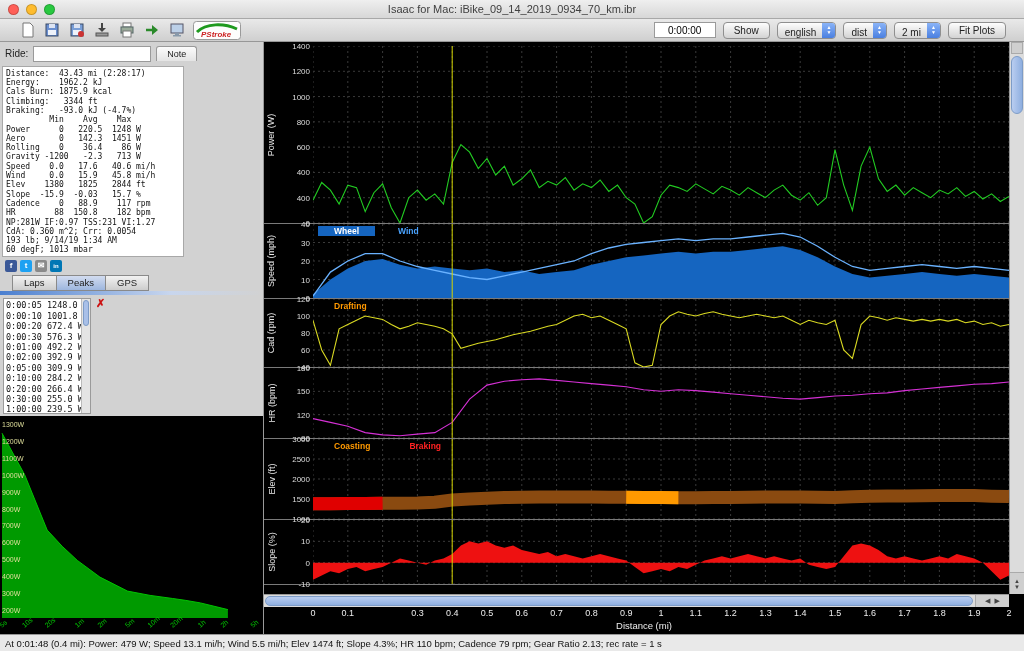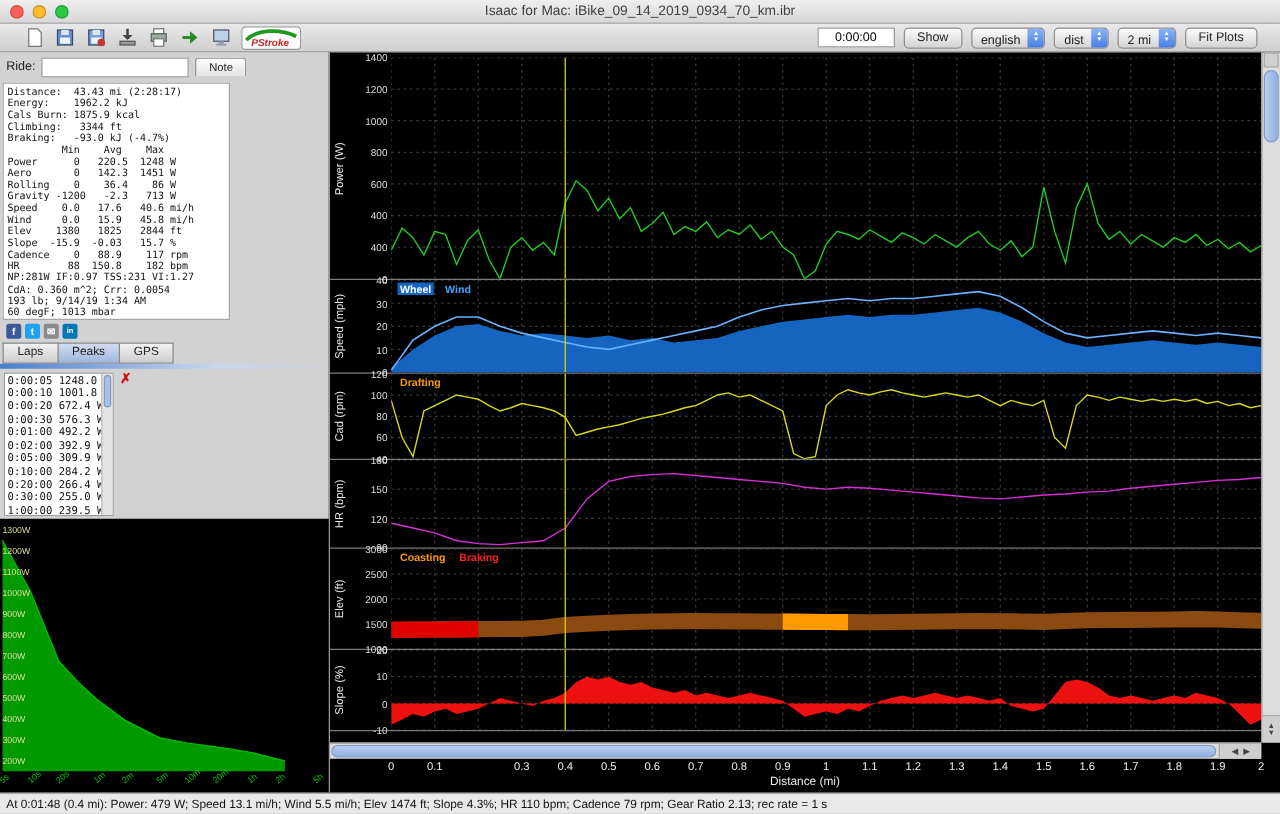--- a/index.html
+++ b/index.html
@@ -35,21 +35,21 @@
   .ride-input { width:118px; height:16px; border:1px solid #9a9a9a; background:#fff; }
   .note-btn { font-size:9px; border:1px solid #999; border-bottom:none; background:linear-gradient(#fcfcfc,#e4e4e4);
               padding:2px 10px; border-radius:3px 3px 0 0; color:#222; }
   .stats { height:193px; width:182px; margin-left:2px; background:#fff; border:1px solid #a8a8a8;
            font-family:"DejaVu Sans Mono", monospace; font-size:8px; line-height:9.3px; padding:2px 3px;
            overflow:hidden; color:#111; }
   .stats-line { white-space:pre; }
   .social-row { height:18px; display:flex; gap:3px; padding:2px 5px; align-items:center; }
   .soc { width:12px; height:12px; border-radius:2px; color:#fff; font-size:8px; font-weight:bold;
          display:flex; align-items:center; justify-content:center; }
-  .tabs { height:17px; display:flex; padding-left:2px; }
+  .tabs { height:17px; display:flex; padding-left:12px; }
   .tab { font-size:9.5px; padding:1px 11px 0; border:1px solid #8a8a8a; border-right:none;
          background:linear-gradient(#f2f2f2,#cdcdcd); color:#222; }
   .tab:last-child { border-right:1px solid #8a8a8a; }
   .tab.active { background:linear-gradient(#d2dcf0,#9db6de); }
   .tabs-underline { height:4px; background:linear-gradient(90deg,#4a7fd0,#c8d6ee 65%,#d2d2d2); }
   .peaks-area { height:122px; position:relative; }
   .peaks-list { position:absolute; left:3px; top:3px; width:88px; bottom:2px; background:#fff;
                 border:1px solid #9a9a9a; font-family:"DejaVu Sans Mono",monospace; font-size:8.5px;
                 line-height:10.4px; padding:1px 10px 0 2px; color:#111; overflow:hidden; }
   .peak-line { white-space:pre; }
@@ -60,21 +60,21 @@
   
   .main { flex:1; display:flex; flex-direction:column; background:#000; border-left:1px solid #9a9a9a; }
   .charts-wrap { flex:1; position:relative; padding:4px 15px 0 0; }
   .panel { display:flex; border-bottom:1px solid #7a7a7a; position:relative; }
   .ylab { width:15px; position:relative; display:flex; align-items:center; justify-content:center; }
   .ylab span { transform:rotate(-90deg); white-space:nowrap; color:#e8e8e8; font-size:9px; }
   .yticks { width:34px; position:relative; }
   .yticks span { position:absolute; right:3px; color:#ddd; font-size:8px; }
   .plot { flex:1; position:relative; }
   .legend { position:absolute; top:2px; left:5px; display:flex; gap:7px; font-size:8.5px; font-weight:bold; }
-  .legend span { padding:0 2px; }
+  .legend span { padding:0 16px; }
   .vscroll { position:absolute; right:0; top:0; bottom:0; width:15px; background:#dcdcdc; border-left:1px solid #999; }
   .vthumb { position:absolute; top:14px; left:1px; right:1px; height:58px; background:linear-gradient(90deg,#b9cdf0,#8fafe0);
             border:1px solid #7d9cc8; border-radius:6px; }
   .varrows { position:absolute; bottom:0; left:0; right:0; height:22px; background:#cfcfcf; border-top:1px solid #aaa;
              display:flex; flex-direction:column; align-items:center; justify-content:center; font-size:6px; color:#444; }
   .vbox { position:absolute; top:0; left:1px; right:1px; height:12px; background:#cfcfcf; border:1px solid #aaa; }
   .hscroll { height:13px; margin-right:15px; background:#dcdcdc; border-top:1px solid #999; position:relative; }
   .hthumb { position:absolute; left:1px; top:1px; bottom:1px; right:36px; background:linear-gradient(#b9cdf0,#8fafe0);
             border:1px solid #7d9cc8; border-radius:6px; }
   .harrows { position:absolute; right:0; top:0; bottom:0; width:34px; background:#cfcfcf; border-left:1px solid #aaa;

